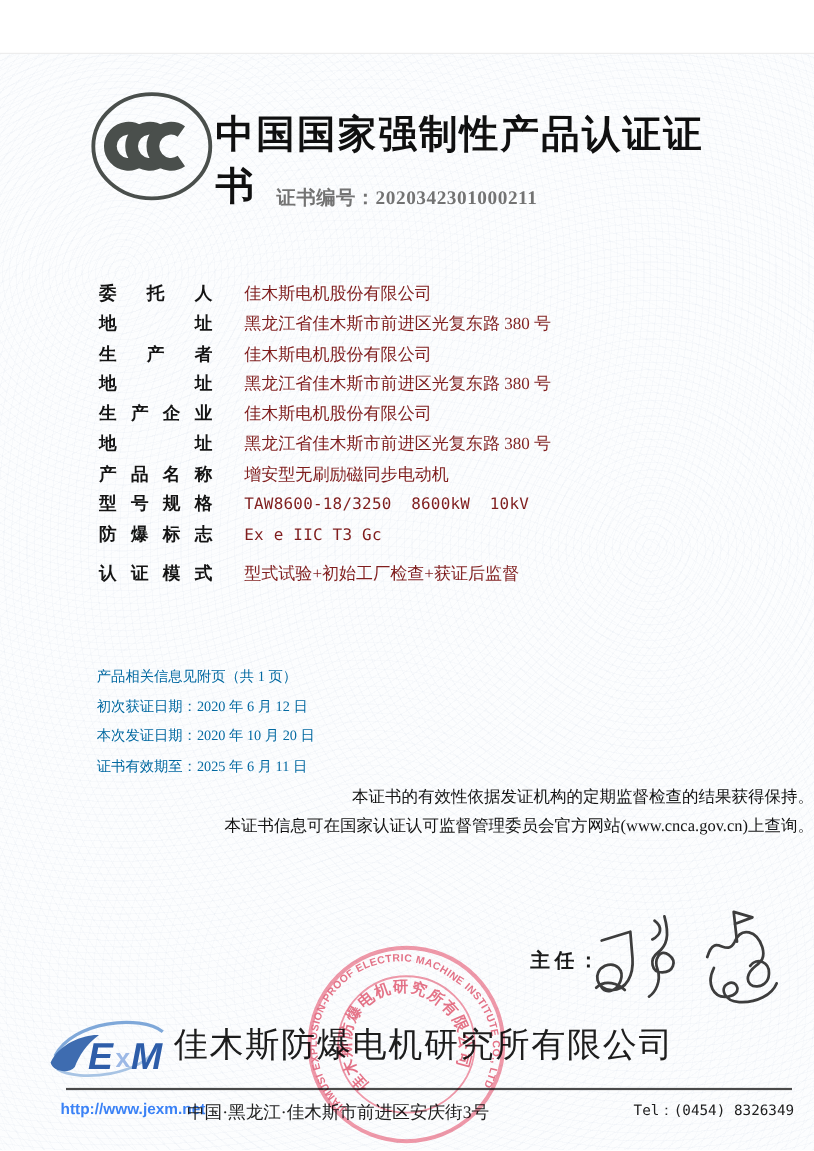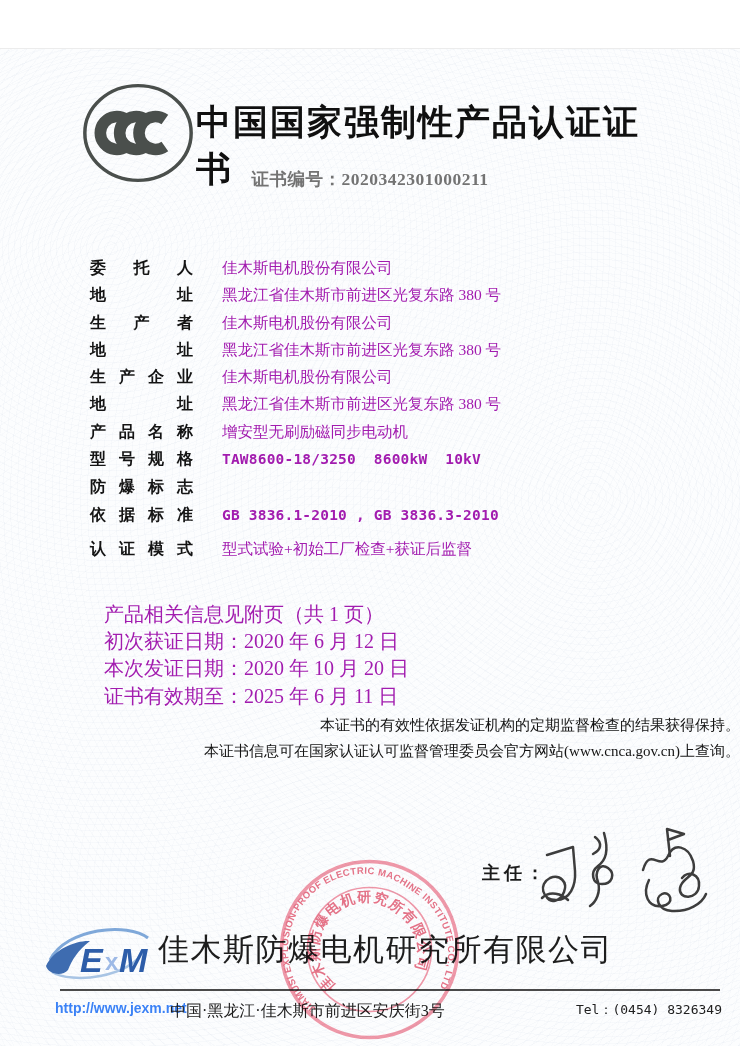--- a/index.html
+++ b/index.html
@@ -27,27 +27,27 @@
     font-size:17.5px;font-weight:600;color:#737373;letter-spacing:.5px;
   }
   .fields{left:90px;top:240px;width:600px;margin-top:14px;}
   .frow{display:flex;align-items:baseline;line-height:27.3px;}
   .frow.gap{margin-top:6px;}
   .flabel{
     display:inline-block;width:103px;flex:0 0 103px;
     text-align:justify;text-align-last:justify;
     font-size:16px;font-weight:600;color:#141414;
   }
-  .fvalue{margin-left:29px;font-size:15.5px;color:#a21caf;white-space:pre-wrap;}
-  .frow.mono .fvalue{font-family:"DejaVu Sans Mono",monospace;font-size:14.5px;letter-spacing:.2px;font-weight:bold;}
+  .fvalue{margin-left:29px;font-size:15.5px;color:#7f1d1d;white-space:pre-wrap;}
+  .frow.mono .fvalue{font-family:"DejaVu Sans Mono",monospace;font-size:14.5px;letter-spacing:.2px;}
   .compliance{
     left:62px;top:540px;width:620px;font-size:15.5px;line-height:26.5px;
     text-indent:2.2em;color:#141414;
   }
-  .info{left:104px;top:601px;font-size:20px;line-height:27.2px;color:#a21caf;}
+  .info{left:88px;top:601px;font-size:13px;line-height:27.2px;color:#0369a1;}
   .notes{left:0;top:712px;width:740px;text-align:right;font-size:15px;line-height:26px;color:#141414;}
   .director{left:482px;top:861px;font-size:18px;font-weight:600;letter-spacing:4px;color:#1a1a1a;}
   .signature{left:512px;top:816px;}
   .stamp{left:276px;top:856px;opacity:.82;mix-blend-mode:multiply;z-index:5;}
   .footer-logo{left:36px;top:920px;}
   .company{
     left:158px;top:929px;font-family:"Liberation Sans","DejaVu Sans",sans-serif;
     font-size:31px;font-weight:500;letter-spacing:1.5px;color:#1d1d1d;
   }
   .divider{left:60px;top:989px;width:660px;height:2px;background:#4a4a4a;}
@@ -100,24 +100,21 @@
     <div class="frow">
       <span class="flabel">产 品 名 称</span>
       <span class="fvalue">增安型无刷励磁同步电动机</span>
     </div>
     <div class="frow mono">
       <span class="flabel">型 号 规 格</span>
       <span class="fvalue">TAW8600-18/3250  8600kW  10kV</span>
     </div>
     <div class="frow mono">
       <span class="flabel">防 爆 标 志</span>
-    </div>
-    <div class="frow mono">
-      <span class="flabel">依 据 标 准</span>
-      <span class="fvalue">GB 3836.1-2010 , GB 3836.3-2010</span>
+      <span class="fvalue">Ex e IIC T3 Gc</span>
     </div>
     <div class="frow gap">
       <span class="flabel">认 证 模 式</span>
       <span class="fvalue">型式试验+初始工厂检查+获证后监督</span>
     </div>
   </div>
 
 
   <div class="abs info">
     <div>产品相关信息见附页（共 1 页）</div>

